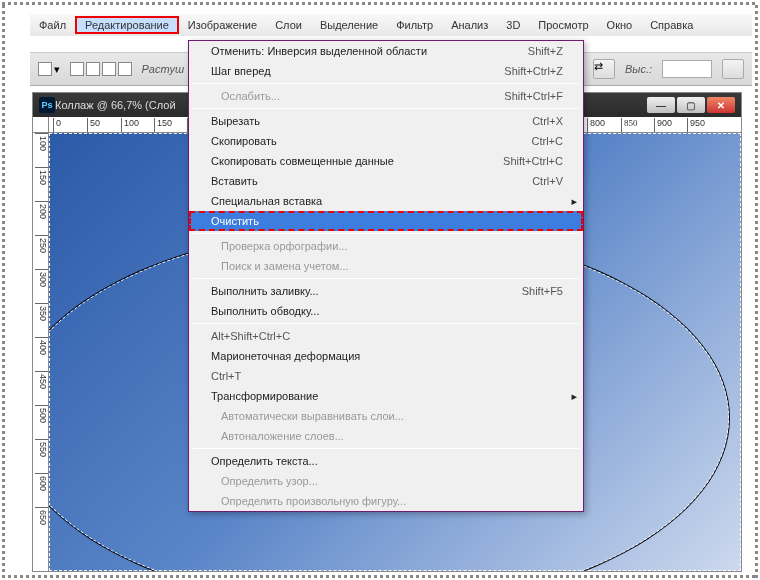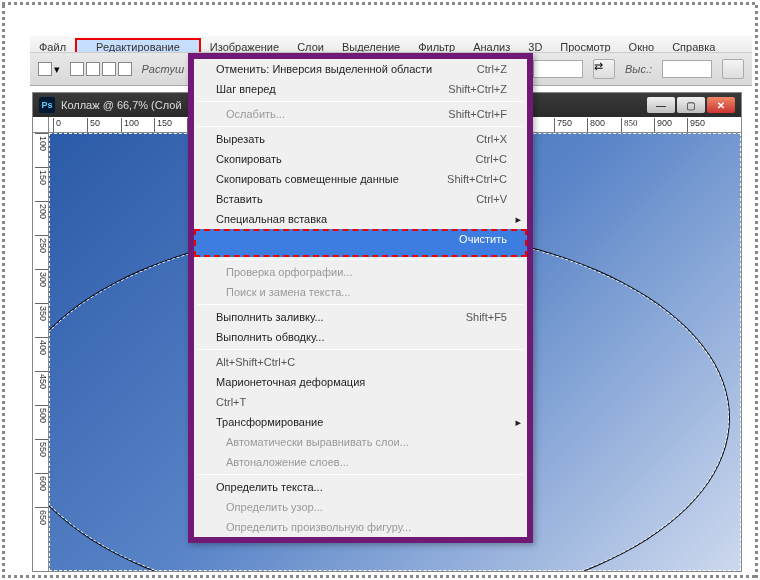--- a/index.html
+++ b/index.html
@@ -5,55 +5,55 @@
 * { margin: 0; padding: 0; box-sizing: border-box; font-family: Tahoma, sans-serif; font-size: 11px; }
 body { background: #fff; width: 760px; height: 580px; overflow: hidden; position: relative; }
 
 .jagged-border { position: absolute; background: repeating-linear-gradient(90deg, #888 0 3px, transparent 3px 6px); }
 .jagged-v { background: repeating-linear-gradient(0deg, #888 0 3px, transparent 3px 6px); }
 .jag-top { top: 2px; left: 2px; right: 2px; height: 3px; }
 .jag-bottom { bottom: 2px; left: 2px; right: 2px; height: 3px; }
 .jag-left { top: 2px; left: 2px; bottom: 2px; width: 3px; }
 .jag-right { top: 2px; right: 2px; bottom: 2px; width: 3px; }
 
-.menubar { position: absolute; top: 36px; left: 30px; right: 8px; height: 22px; display: flex; align-items: center; background: linear-gradient(#f8f8f8,#e8e8e8); }
+.menubar { position: absolute; top: 14px; left: 30px; right: 8px; height: 22px; display: flex; align-items: center; background: linear-gradient(#f8f8f8,#e8e8e8); }
 .menu-item { padding: 3px 9px; cursor: pointer; color: #333; }
-.menu-highlighted { background: #c7dfff; border: 2px solid #e00; padding: 1px 19px; }
+.menu-highlighted { background: #c7dfff; border: 2px solid #e00; padding: 1px 8px; }
 
 .toolbar { position: absolute; top: 52px; left: 30px; right: 8px; height: 34px; background: linear-gradient(#e8e8e8,#d8d8d8); border-top: 1px solid #ccc; border-bottom: 1px solid #aaa; display: flex; align-items: center; padding: 0 8px; gap: 10px; }
 .tool-icons { display: flex; gap: 2px; align-items: center; }
 .tool-icon { width: 14px; height: 14px; border: 1px solid #888; background: #fff; }
 .tool-label { color: #555; font-style: italic; }
 .tool-btn { width: 22px; height: 20px; border: 1px solid #aaa; background: linear-gradient(#f4f4f4,#ddd); border-radius: 2px; }
 .tool-input { width: 50px; height: 18px; border: 1px solid #aaa; background: #fff; padding: 0 3px; }
 
 .doc-window { position: absolute; top: 92px; left: 32px; width: 710px; height: 480px; border: 1px solid #888; background: #6a6a6a; }
-.doc-titlebar { height: 24px; background: linear-gradient(#3a3a3a,#2a2a2a); display: flex; align-items: center; padding: 0 6px; gap: 6px; }
+.doc-titlebar { height: 24px; background: linear-gradient(#3a3a3a,#2a2a2a); display: flex; align-items: center; padding: 0 6px; }
 .ps-icon { width: 16px; height: 16px; background: #001a33; color: #6cf; font-weight: bold; font-size: 9px; display: flex; align-items: center; justify-content: center; border-radius: 2px; }
 .doc-title { color: #ddd; flex: 1; }
 .win-btns { display: flex; gap: 2px; }
 .win-btn { width: 28px; height: 16px; border-radius: 2px; display: flex; align-items: center; justify-content: center; font-size: 10px; }
 .win-min { background: linear-gradient(#f0f0f0,#c0c0c0); }
 .win-max { background: linear-gradient(#f0f0f0,#c0c0c0); }
 .win-close { background: linear-gradient(#e86,#c33); color: #fff; font-weight: bold; }
 
 .ruler-h { position: absolute; top: 24px; left: 16px; right: 0; height: 16px; background: #fff; border-bottom: 1px solid #888; }
 .ruler-v { position: absolute; top: 40px; left: 0; width: 16px; bottom: 0; background: #fff; border-right: 1px solid #888; }
 .ruler-tick { position: absolute; font-size: 9px; color: #333; }
 .ruler-h .ruler-tick { top: 1px; border-left: 1px solid #666; height: 14px; padding-left: 2px; }
 .ruler-v .ruler-tick { left: 2px; border-top: 1px solid #666; width: 13px; writing-mode: vertical-rl; text-orientation: mixed; padding-top: 2px; }
 
 .canvas { position: absolute; top: 40px; left: 16px; right: 0; bottom: 0; background: linear-gradient(135deg, #2b5aa8 0%, #5a85c8 50%, #cdd9ee 100%); overflow: hidden; }
 .selection-ellipse { position: absolute; top: 95px; left: -40px; width: 720px; height: 380px; border: 1px dashed #fff; border-radius: 50%; box-shadow: 0 0 0 1px #000; }
 .sel-border { position: absolute; border: 1px dashed #fff; box-shadow: 0 0 0 1px #000; }
 
-.dropdown { position: absolute; top: 53px; left: 188px; width: 345px; background: #f0f0f0; border: 6px solid #701a75; box-shadow: 2px 2px 6px rgba(0,0,0,0.3); z-index: 100; }
+.dropdown { position: absolute; top: 40px; left: 188px; width: 396px; background: #f0f0f0; border: 1px solid #701a75; box-shadow: 2px 2px 6px rgba(0,0,0,0.3); z-index: 100; }
 .dd-item { display: flex; justify-content: space-between; padding: 4px 20px 4px 22px; color: #222; cursor: pointer; position: relative; }
 .dd-item.disabled { color: #999; margin-left: 10px; }
-.dd-item.selected { background: #3e7de0; color: #fff; border: 2px dashed #e00; padding: 2px 18px 10px 20px; justify-content: flex-end; }
+.dd-item.selected { background: #3e7de0; color: #fff; border: 2px dashed #e00; padding: 2px 18px 2px 20px; }
 .dd-sep { height: 1px; background: #ccc; margin: 2px 4px; border-bottom: 1px solid #fff; }
 .dd-arrow { position: absolute; right: 6px; }
 .dd-shortcut { color: #555; }
 
 .ruler-corner { position: absolute; top: 24px; left: 0; width: 16px; height: 16px; background: #fff; border-right: 1px solid #888; border-bottom: 1px solid #888; }
 </style>
 </head>
 <body>
 
 <div class="jagged-border jag-top"></div>
@@ -139,21 +139,21 @@
     </div>
   <div class="canvas">
     <div class="sel-border" style="top:0;left:0;right:0;bottom:0"></div>
     <div class="selection-ellipse"></div>
   </div>
 </div>
 
 <div class="dropdown" id="dropdown">
     <div class="dd-item">
       <span>Отменить: Инверсия выделенной области</span>
-      <span class="dd-shortcut">Ctrl+Z</span>
+      <span class="dd-shortcut">Shift+Z</span>
     </div>
     <div class="dd-item">
       <span>Шаг вперед</span>
       <span class="dd-shortcut">Shift+Ctrl+Z</span>
     </div>
     <div class="dd-sep"></div>
     <div class="dd-item disabled">
       <span>Ослабить...</span>
       <span class="dd-shortcut">Shift+Ctrl+F</span>
     </div>
@@ -179,21 +179,21 @@
       <span class="dd-arrow">▸</span>
     </div>
     <div class="dd-item selected">
       <span>Очистить</span>
     </div>
     <div class="dd-sep"></div>
     <div class="dd-item disabled">
       <span>Проверка орфографии...</span>
     </div>
     <div class="dd-item disabled">
-      <span>Поиск и замена текста...</span>
+      <span>Поиск и замена учетом...</span>
     </div>
     <div class="dd-sep"></div>
     <div class="dd-item">
       <span>Выполнить заливку...</span>
       <span class="dd-shortcut">Shift+F5</span>
     </div>
     <div class="dd-item">
       <span>Выполнить обводку...</span>
     </div>
     <div class="dd-sep"></div>

